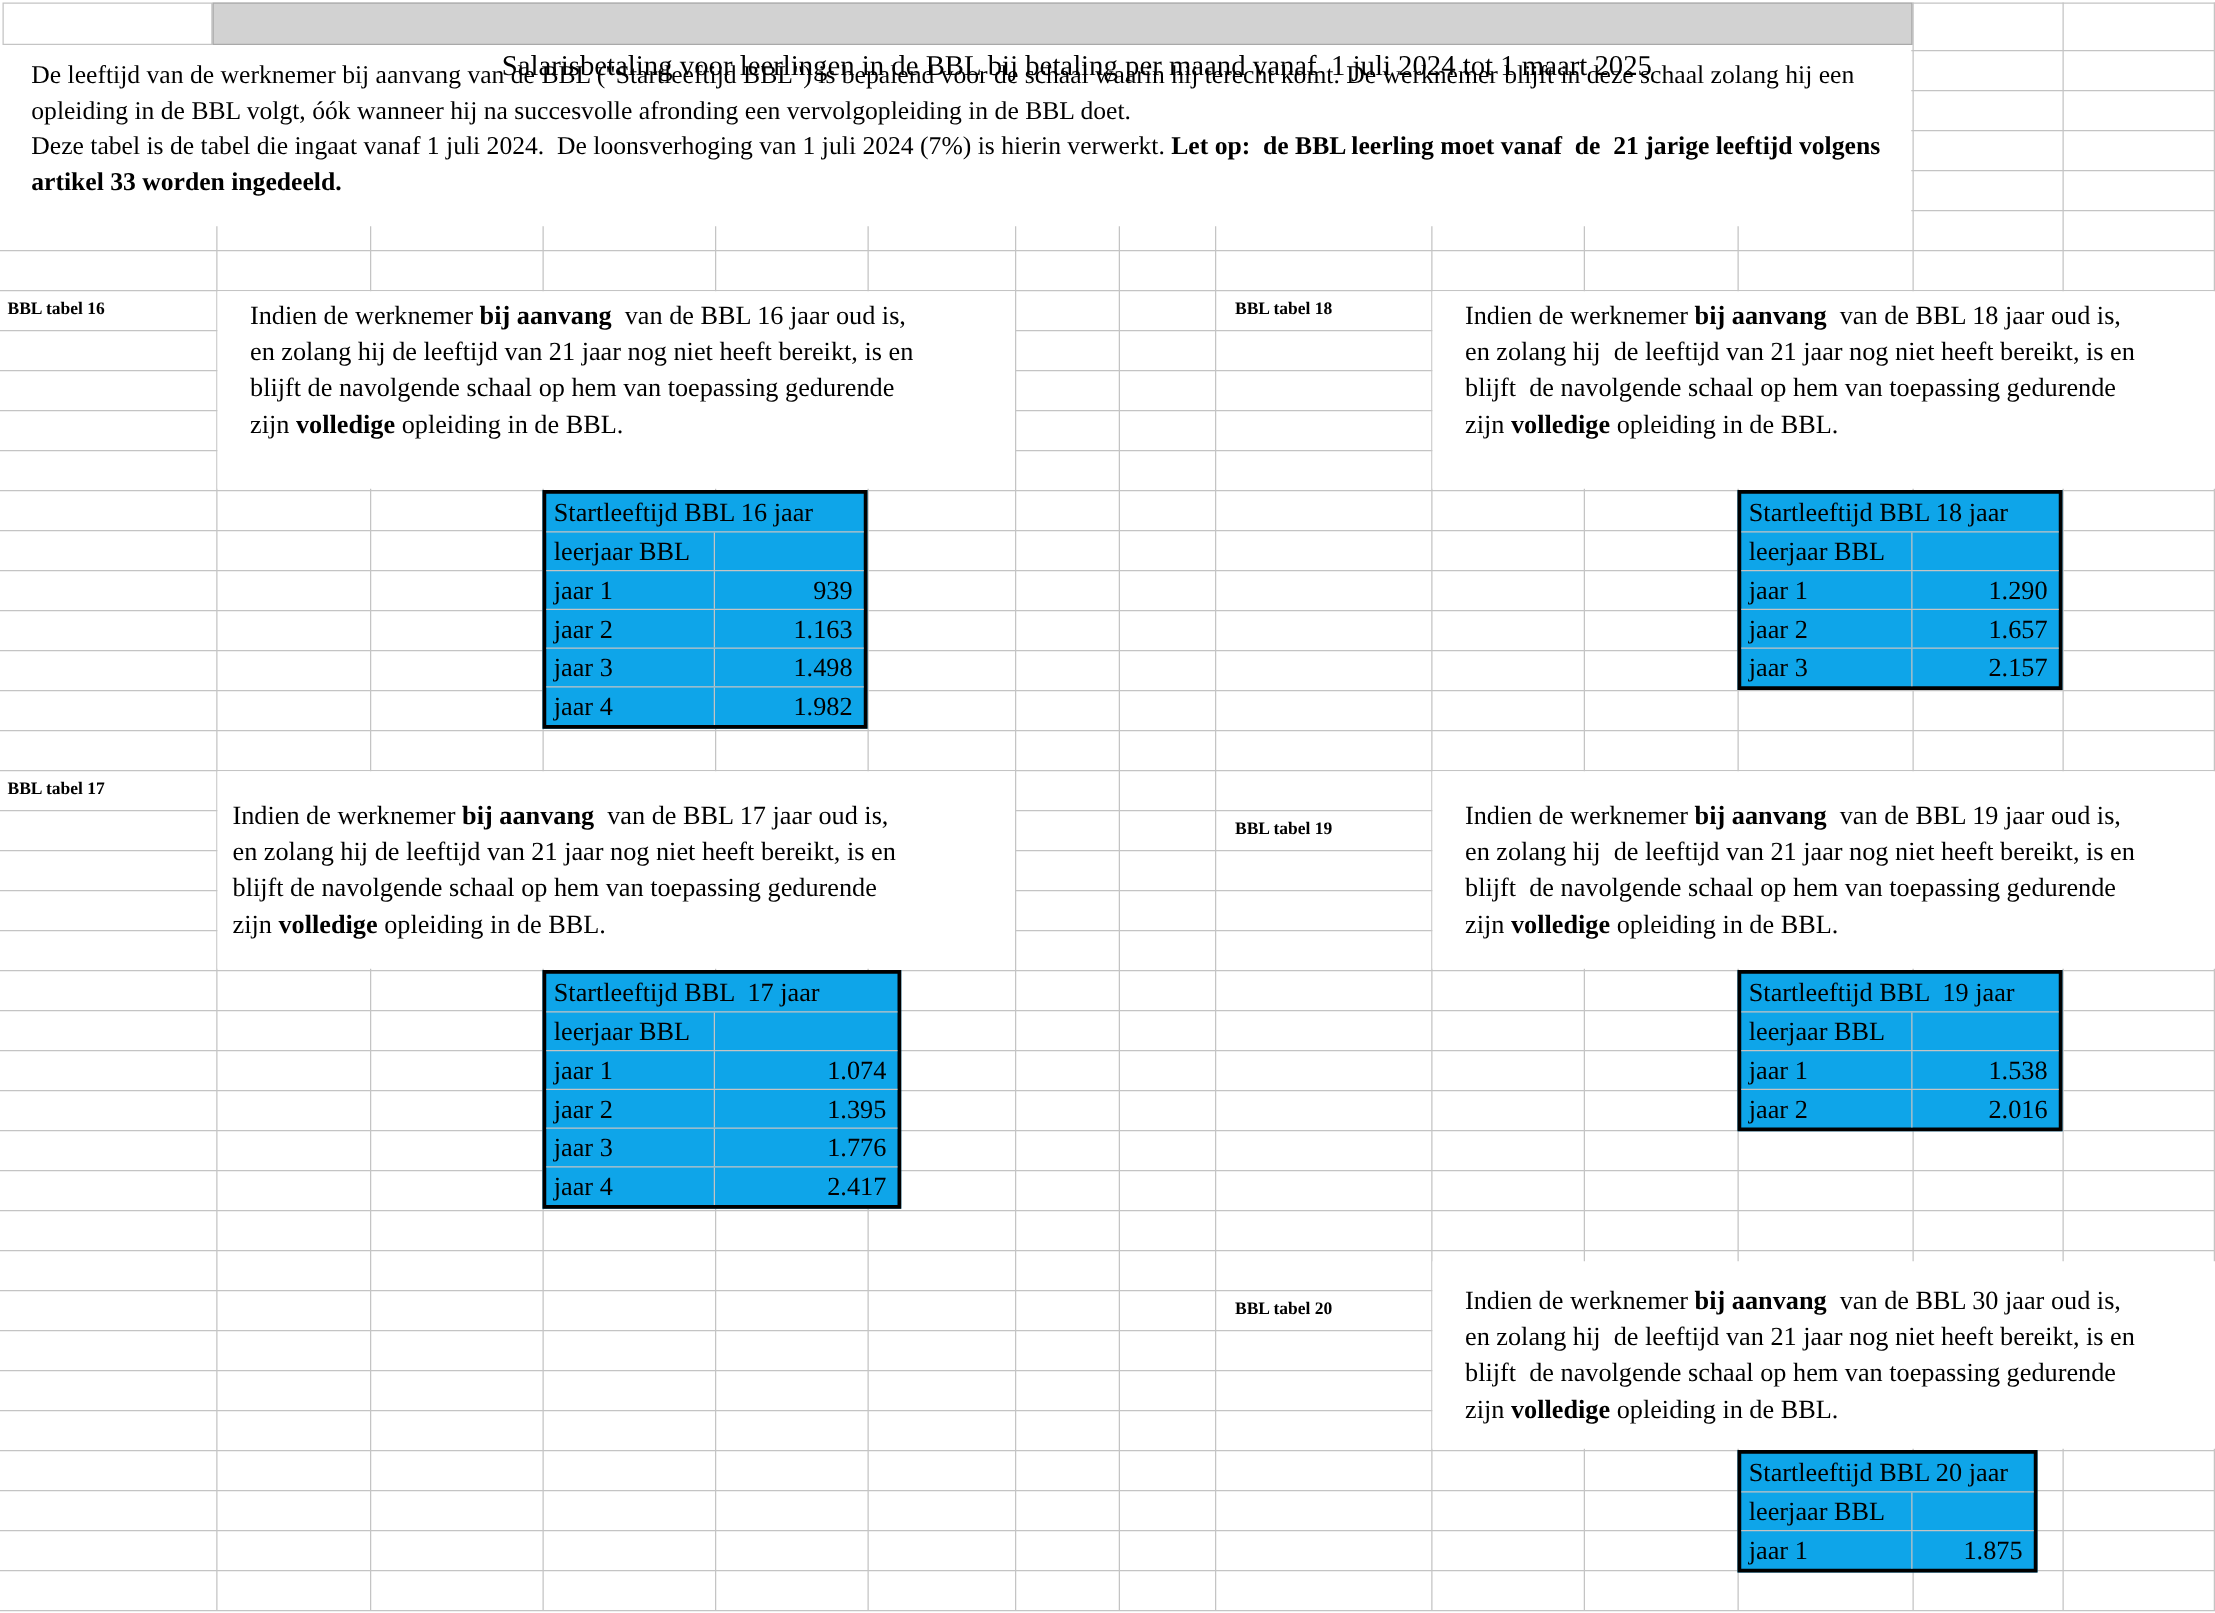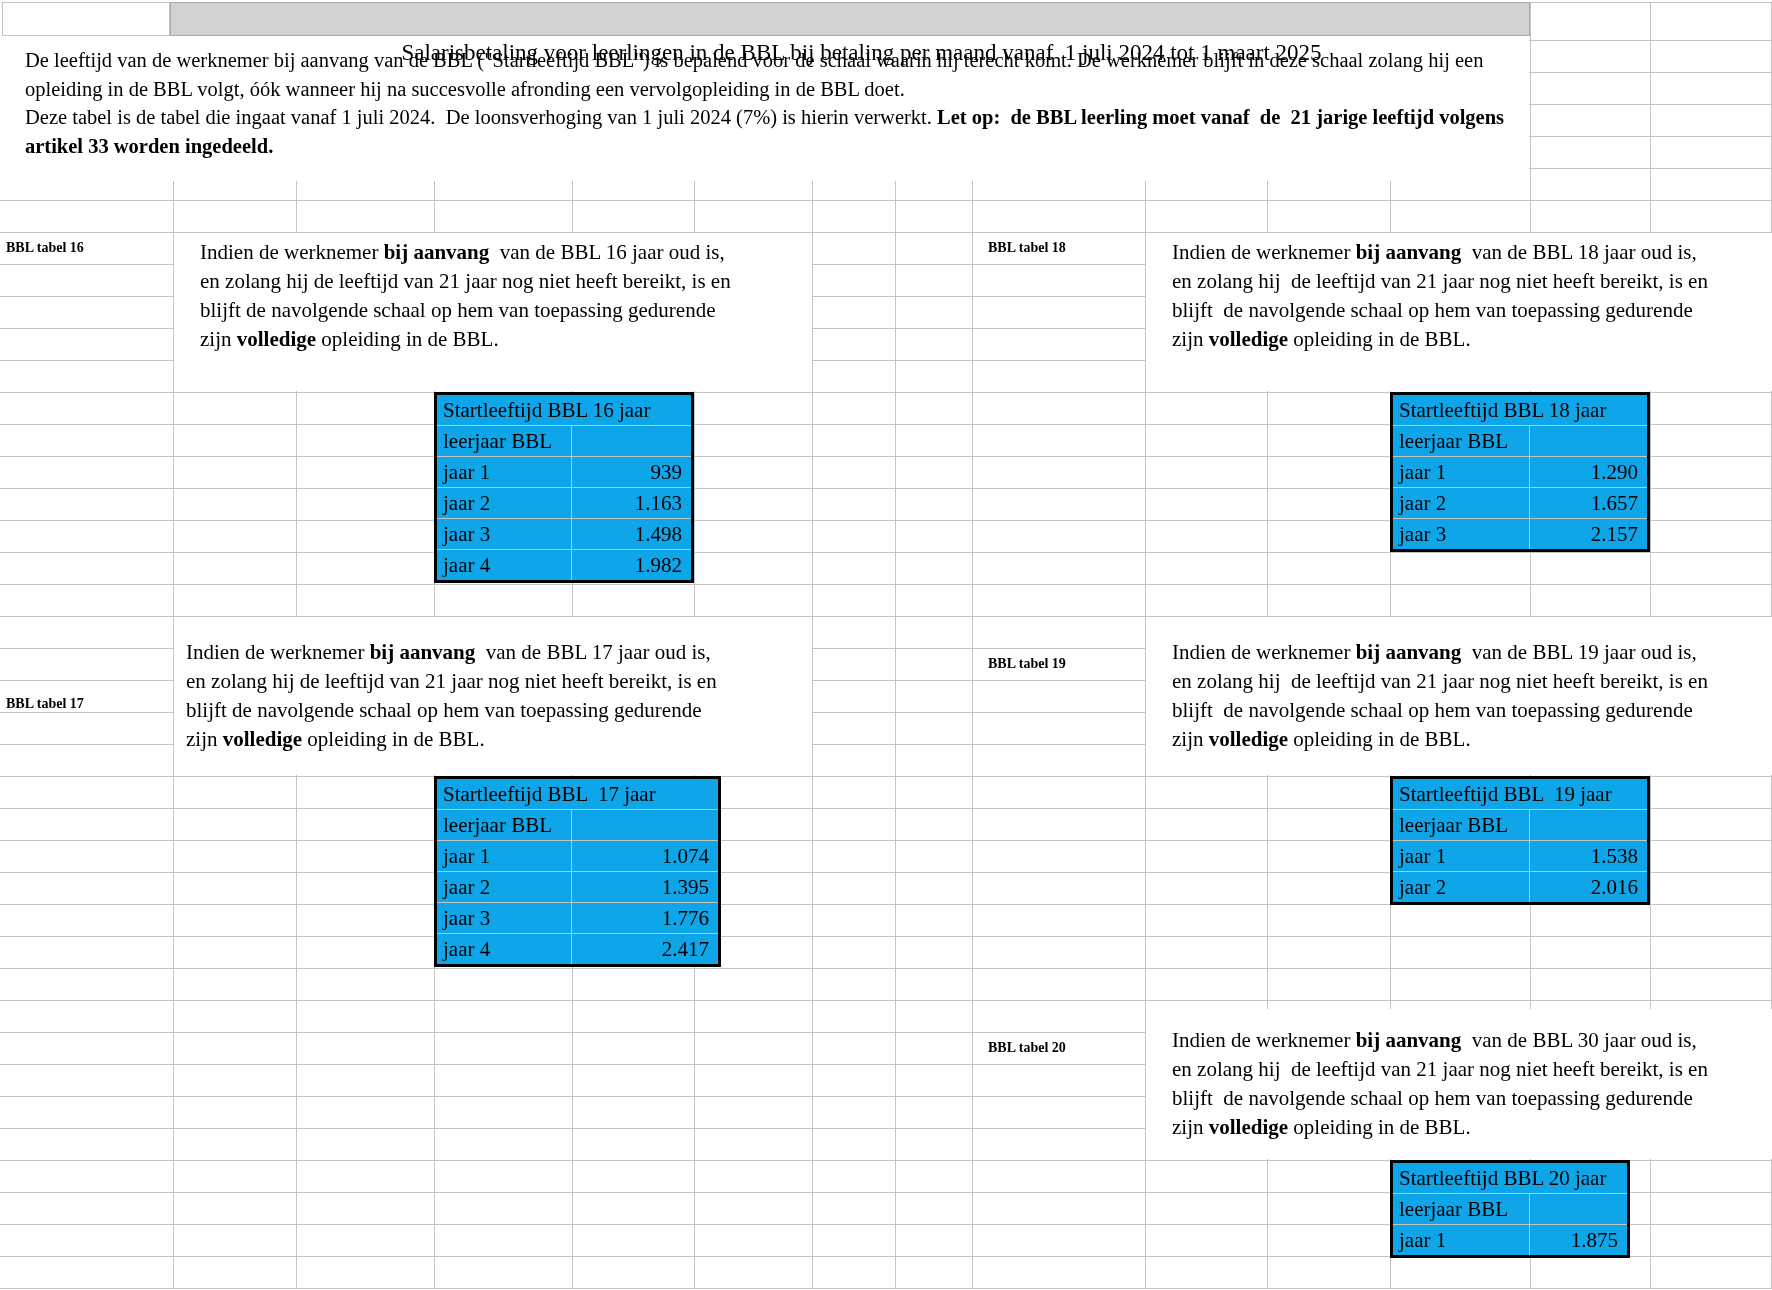--- a/index.html
+++ b/index.html
@@ -114,21 +114,21 @@
   </div>
 
   <div class="content intro">
     <div>De leeftijd van de werknemer bij aanvang van de BBL ("Startleeftijd BBL") is bepalend voor de schaal waarin hij terecht komt. De werknemer blijft in deze schaal zolang hij een</div>
     <div>opleiding in de BBL volgt, óók wanneer hij na succesvolle afronding een vervolgopleiding in de BBL doet.</div>
     <div><span>Deze tabel is de tabel die ingaat vanaf 1 juli 2024.  De loonsverhoging van 1 juli 2024 (7%) is hierin verwerkt. </span><span class="b">Let op:  de BBL leerling moet vanaf  de  21 jarige leeftijd volgens</span></div>
     <div><span class="b">artikel 33 worden ingedeeld.</span></div>
   </div>
 
   <div class="lbl" style="left:6px;top:232px;">BBL tabel 16</div>
-  <div class="lbl" style="left:6px;top:688px;">BBL tabel 17</div>
+  <div class="lbl" style="left:6px;top:616px;">BBL tabel 17</div>
   <div class="lbl" style="left:988px;top:232px;">BBL tabel 18</div>
   <div class="lbl" style="left:988px;top:648px;">BBL tabel 19</div>
   <div class="lbl" style="left:988px;top:1032px;">BBL tabel 20</div>
 
   <div class="para" style="left:200px;top:238px;">
     <div><span>Indien de werknemer </span><span class="b">bij aanvang</span><span>  van de BBL 16 jaar oud is,</span></div>
     <div>en zolang hij de leeftijd van 21 jaar nog niet heeft bereikt, is en</div>
     <div>blijft de navolgende schaal op hem van toepassing gedurende</div>
     <div><span>zijn </span><span class="b">volledige</span><span> opleiding in de BBL.</span></div>
   </div>

